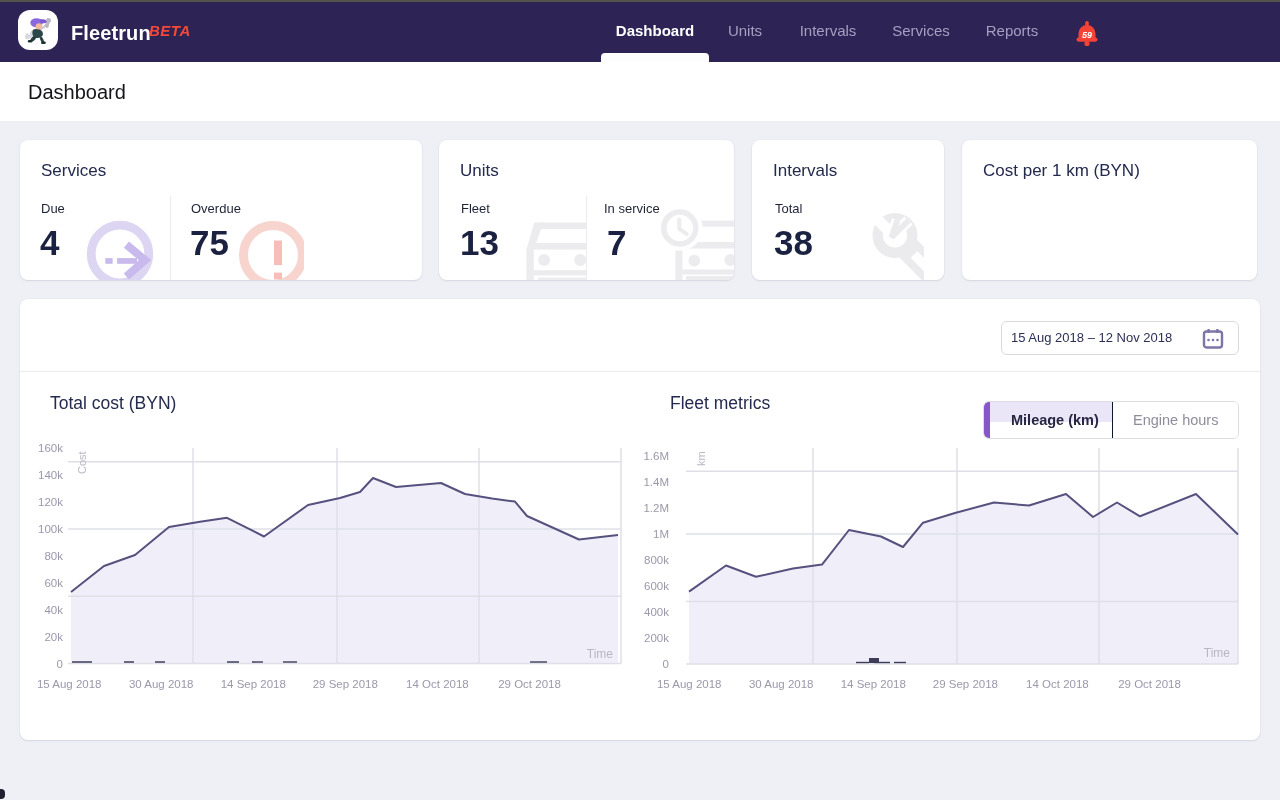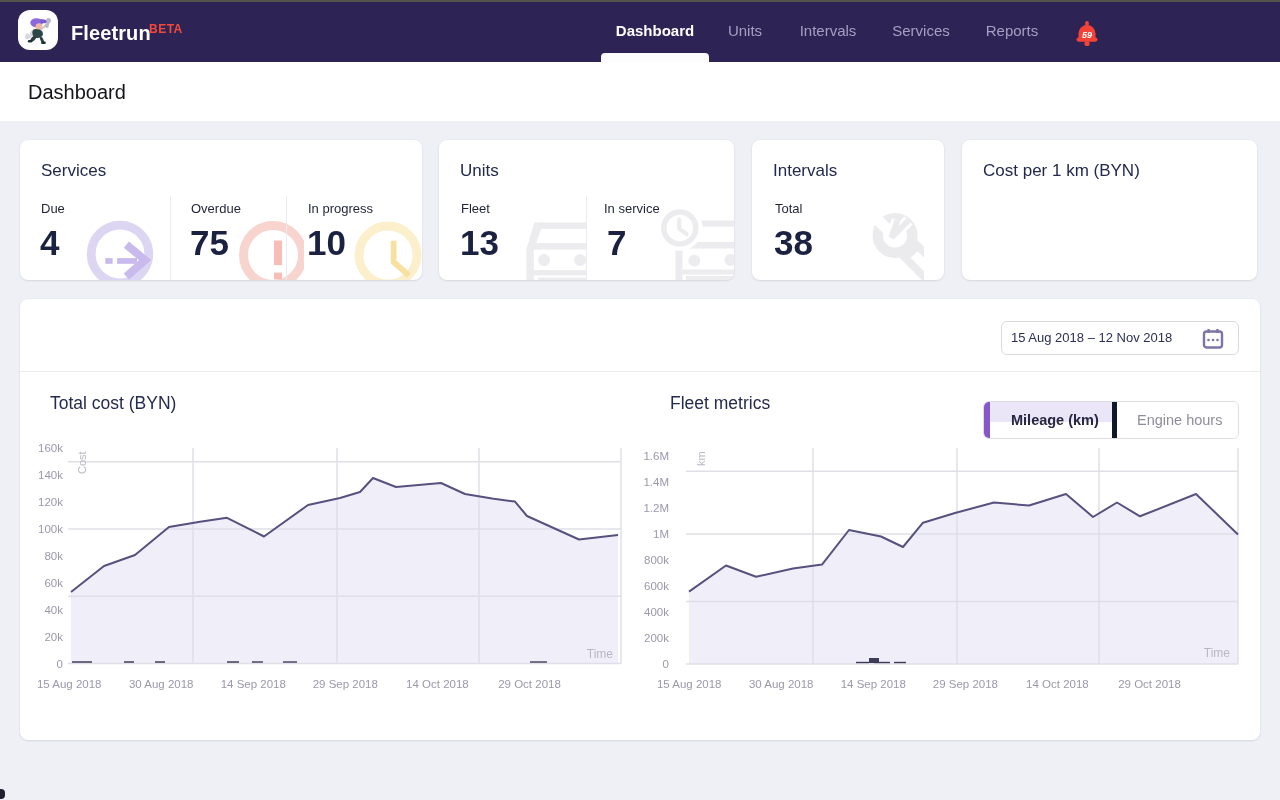--- a/index.html
+++ b/index.html
@@ -1,21 +1,21 @@
 <!DOCTYPE html>
 <html><head>
 <meta charset="utf-8">
 <style>
   html,body{margin:0;padding:0;}
   body{width:1280px;height:800px;background:#eef0f5;font-family:"Liberation Sans",sans-serif;position:relative;overflow:hidden;}
   #topline{position:absolute;left:0;top:0;width:1280px;height:1.5px;background:#55544c;z-index:9;}
   #nav{position:absolute;left:0;top:0;width:1280px;height:62px;background:#2d2455;}
   #logo{position:absolute;left:18px;top:10px;width:40px;height:40px;background:#fff;border-radius:12px;}
   #brand{position:absolute;left:71px;top:22px;color:#fff;font-size:20px;font-weight:bold;letter-spacing:0.1px;}
-  #beta{position:absolute;left:149px;top:22px;color:#f4483a;font-size:12px;font-weight:bold;letter-spacing:0.5px;}
+  #beta{position:absolute;left:149px;top:22px;color:#f4483a;font-size:15px;font-weight:bold;letter-spacing:0.5px;font-style:italic;}
   .navlink{position:absolute;top:22px;transform:translateX(-50%);font-size:15px;color:#a79fc2;white-space:nowrap;}
   .navlink.active{color:#fff;font-weight:bold;}
   #navtab{position:absolute;left:601px;top:53px;width:108px;height:9px;background:#fdfdfd;border-radius:4px 4px 0 0;}
   #pagehead{position:absolute;left:0;top:62px;width:1280px;height:59px;background:#fff;}
   #pagetitle{position:absolute;left:28px;top:19px;font-size:20px;color:#15151a;}
   .card{position:absolute;background:#fff;border-radius:8px;box-shadow:0 1px 2px rgba(40,40,80,0.10), 0 0 0 1px rgba(40,40,80,0.02);overflow:hidden;}
   .ctitle{position:absolute;left:21px;top:21px;font-size:17px;color:#232a4e;}
   .col{position:absolute;top:56px;height:84px;overflow:hidden;}
   .col .lbl{position:absolute;left:21px;top:5px;font-size:13px;color:#1e2336;}
   .col .num{position:absolute;left:20px;top:27px;font-size:35px;font-weight:bold;color:#1b2140;letter-spacing:0px;}
@@ -23,21 +23,21 @@
   .vdiv{border-left:1px solid #ebebf1;}
   
   #chartcard{left:20px;top:299px;width:1240px;height:441px;}
   #datebox{position:absolute;left:981px;top:22px;width:236px;height:32px;border:1px solid #d9d9e3;border-radius:6px;background:#fff;}
   #datebox span{position:absolute;left:9px;top:8px;font-size:13px;color:#2b3054;text-align:center;}
   #divider{position:absolute;left:0;top:72px;width:1240px;height:1px;background:#eaeaef;}
   #toggle{position:absolute;left:963px;top:102px;width:254px;height:36px;border:1px solid #dcdce4;border-radius:6px;background:#fff;overflow:hidden;}
   #tbtn1{position:absolute;left:0;top:0;width:128px;height:20px;background:#eae5f7;}
   #tbar{position:absolute;left:0;top:0;width:6px;height:36px;background:#8458c8;border-radius:3px 0 0 3px;}
   #tbtn1 span{position:absolute;left:27px;top:10px;font-size:14.5px;font-weight:bold;color:#272742;}
-  #tbtn2{position:absolute;left:128px;top:0;width:126px;height:36px;background:#fff;border-left:5px solid #0f172a;}
+  #tbtn2{position:absolute;left:128px;top:0;width:126px;height:36px;background:#fff;border-left:1px solid #0f172a;}
   #tbtn2 span{position:absolute;left:20px;top:10px;font-size:14.5px;color:#8f8d9c;}
   #speck{position:absolute;left:0;top:789px;width:5px;height:10px;background:#1f2130;border-radius:0 4px 4px 0;}
 </style>
 </head>
 <body>
 <div id="nav"></div>
 <div id="topline"></div>
 <div id="navtab"></div>
 <div id="logo"><svg width="40" height="40" viewBox="0 0 40 40">
 <path d="M9,23 C7,25 6,28 8,29 C10,30 13,28 14,26 Z" fill="#d9d7e2"></path>
@@ -83,28 +83,20 @@
       <path d="M46.4,30.7 L65.1,46.1 L46.4,62.4" fill="none" stroke="#c9baee" stroke-width="8" stroke-linejoin="miter"></path>
     </svg>
   </div>
   <div class="col vdiv" style="left:150px;width:133px;">
     <div class="lbl" style="left:20px;">Overdue</div>
     <div class="num" style="left:19px;">75</div>
     <svg class="icon" style="left:62px;top:19px;" width="80" height="80" viewBox="0 0 80 80">
       <circle cx="40" cy="40" r="29.5" fill="none" stroke="#f8d4cf" stroke-width="9"></circle>
       <rect x="41" y="25.5" width="8" height="24.6" fill="#f6beb7"></rect>
       <rect x="41" y="57.6" width="8" height="6.7" fill="#f6beb7"></rect>
-    </svg>
-  </div>
-  <div class="col vdiv" style="left:266px;width:136px;">
-    <div class="lbl" style="left:21px;">In progress</div>
-    <div class="num" style="left:20px;">10</div>
-    <svg class="icon" style="left:61px;top:19px;" width="80" height="80" viewBox="0 0 80 80">
-      <circle cx="40" cy="40" r="29" fill="none" stroke="#fbf0cb" stroke-width="8.8"></circle>
-      <path d="M45.6,25.7 L45.6,47 L61,60.5" fill="none" stroke="#f7e0a0" stroke-width="5.8" stroke-linejoin="miter"></path>
     </svg>
   </div>
 </div>
 
 <div class="card" style="left:439px;top:140px;width:295px;height:140px;">
   <div class="ctitle">Units</div>
   <div class="col" style="left:0;width:147px;">
     <div class="lbl" style="left:22px;">Fleet</div>
     <div class="num" style="left:21px;">13</div>
     <svg class="icon" style="left:85px;top:19px;" width="70" height="66" viewBox="0 0 70 66">

